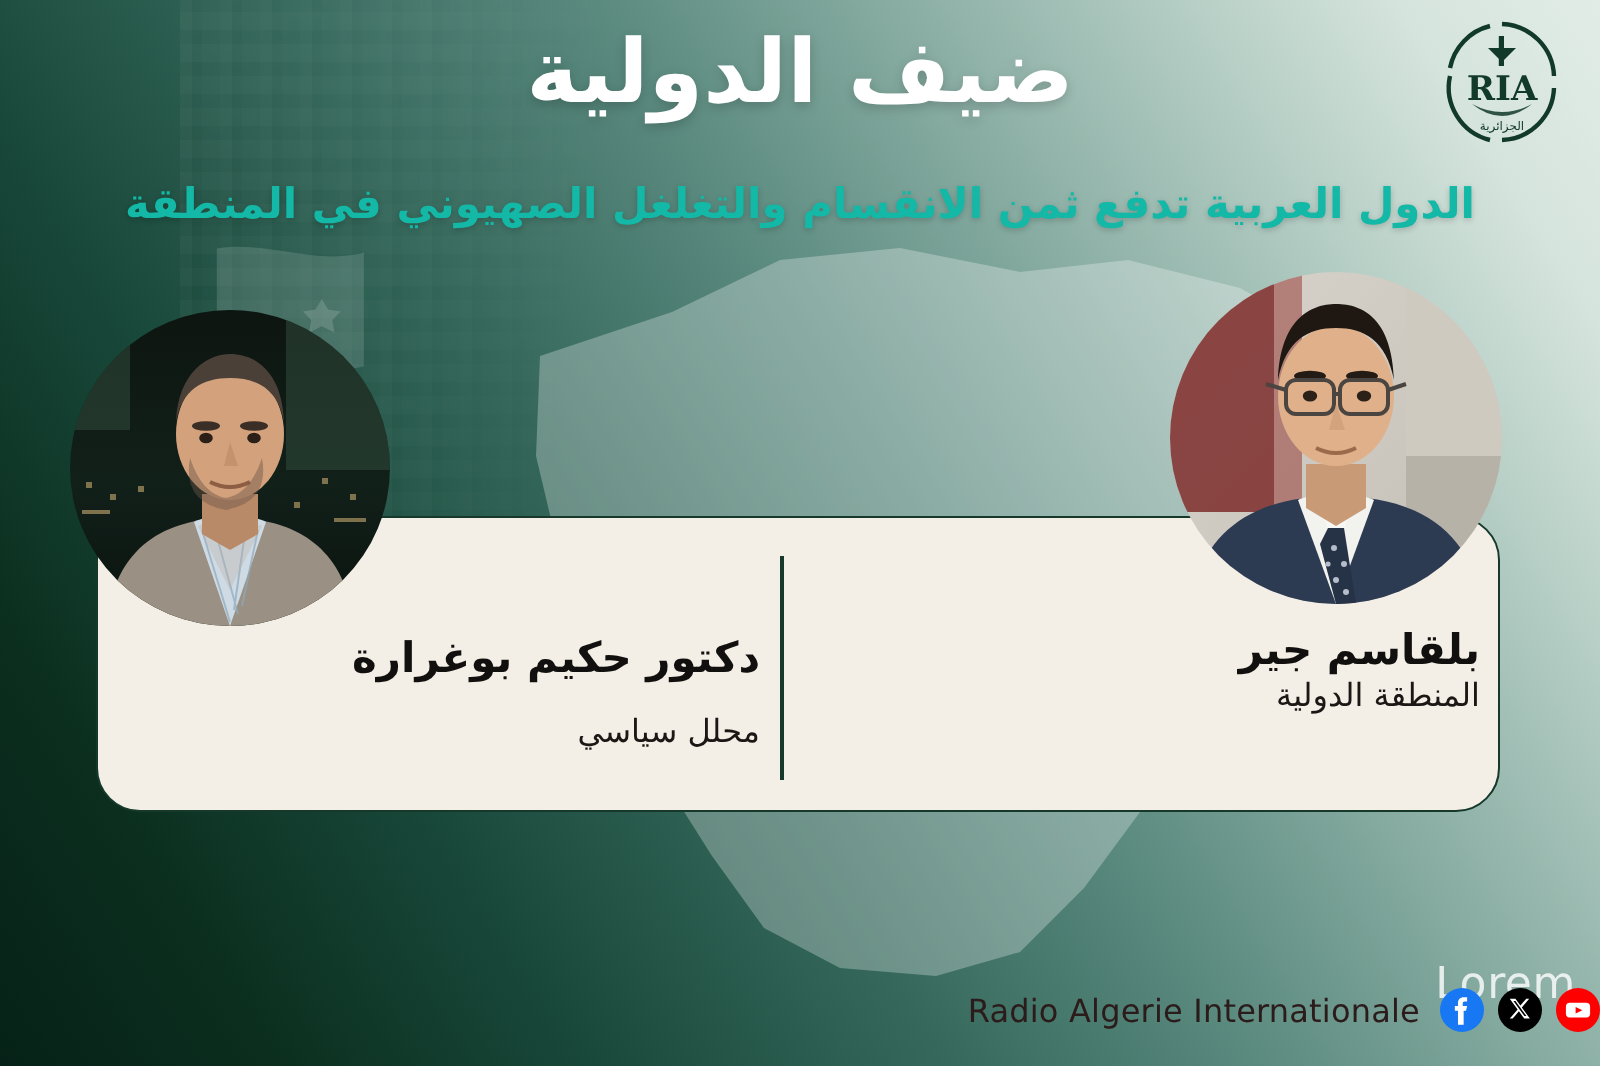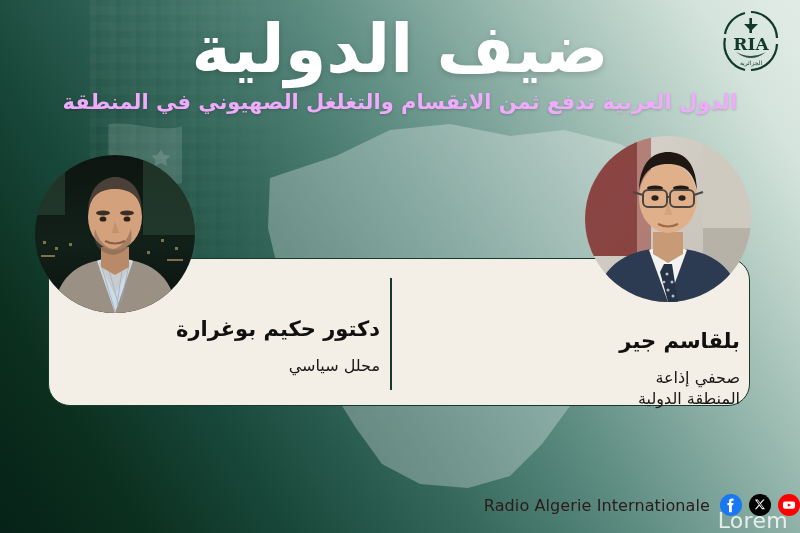--- a/index.html
+++ b/index.html
@@ -78,33 +78,33 @@
     top: 8px;
     width: 62px;
     height: 66px;
   }
   .title {
     position: absolute;
     left: 0; right: 0;
     top: 14px;
     text-align: center;
     color: #ffffff;
-    font-size: 67px;
+    font-size: 44px;
     font-weight: 700;
     letter-spacing: -1px;
     line-height: 1.05;
     direction: rtl;
     text-shadow: 0 2px 6px rgba(0,0,0,.18);
   }
   .subtitle {
     position: absolute;
     left: 0; right: 0;
     top: 90px;
     text-align: center;
-    color: #f0abfc;
+    color: #14b8a6;
     font-size: 21px;
     font-weight: 600;
     direction: rtl;
     text-shadow: 0 1px 3px rgba(0,0,0,.20);
   }
 
   
   .card {
     position: absolute;
     left: 48px;
@@ -136,40 +136,40 @@
   .avatar svg { display: block; width: 100%; height: 100%; }
 
   
   .guest {
     position: absolute;
     direction: rtl;
     text-align: right;
     color: #12100e;
   }
   .guest-left  { left: 60px;  top: 316px; width: 320px; }
-  .guest-right { left: 420px; top: 328px; width: 320px; }
+  .guest-right { left: 420px; top: 312px; width: 320px; }
   .guest-name {
     font-size: 21px;
     font-weight: 700;
     line-height: 1.25;
     white-space: nowrap;
   }
   .guest-role {
     font-size: 16px;
     font-weight: 400;
     line-height: 1.3;
     margin-top: 14px;
     color: #1a1714;
   }
 
   
   .watermark {
     position: absolute;
     right: 12px;
-    top: 496px;
+    top: 468px;
     color: rgba(255,255,255,.80);
     font-size: 22px;
     font-weight: 400;
     letter-spacing: .3px;
     margin-top: 12px;
   }
 
   
   .footer {
     position: absolute;
@@ -346,21 +346,20 @@
     </svg>
   </div>
 
   <div class="guest guest-left">
     <div class="guest-name">دكتور حكيم بوغرارة</div>
     <div class="guest-role">محلل سياسي</div>
   </div>
 
   <div class="guest guest-right">
     <div class="guest-name">بلقاسم جير</div>
-    <div class="guest-role">صحفي إذاعة</div>
     <div class="guest-role" style="margin-top:0">المنطقة الدولية</div>
   </div>
 
   <div class="watermark">Lorem</div>
 
   <div class="footer">
     <span class="footer-latin">Radio Algerie Internationale</span>
 
     <span class="social">
       <span>

